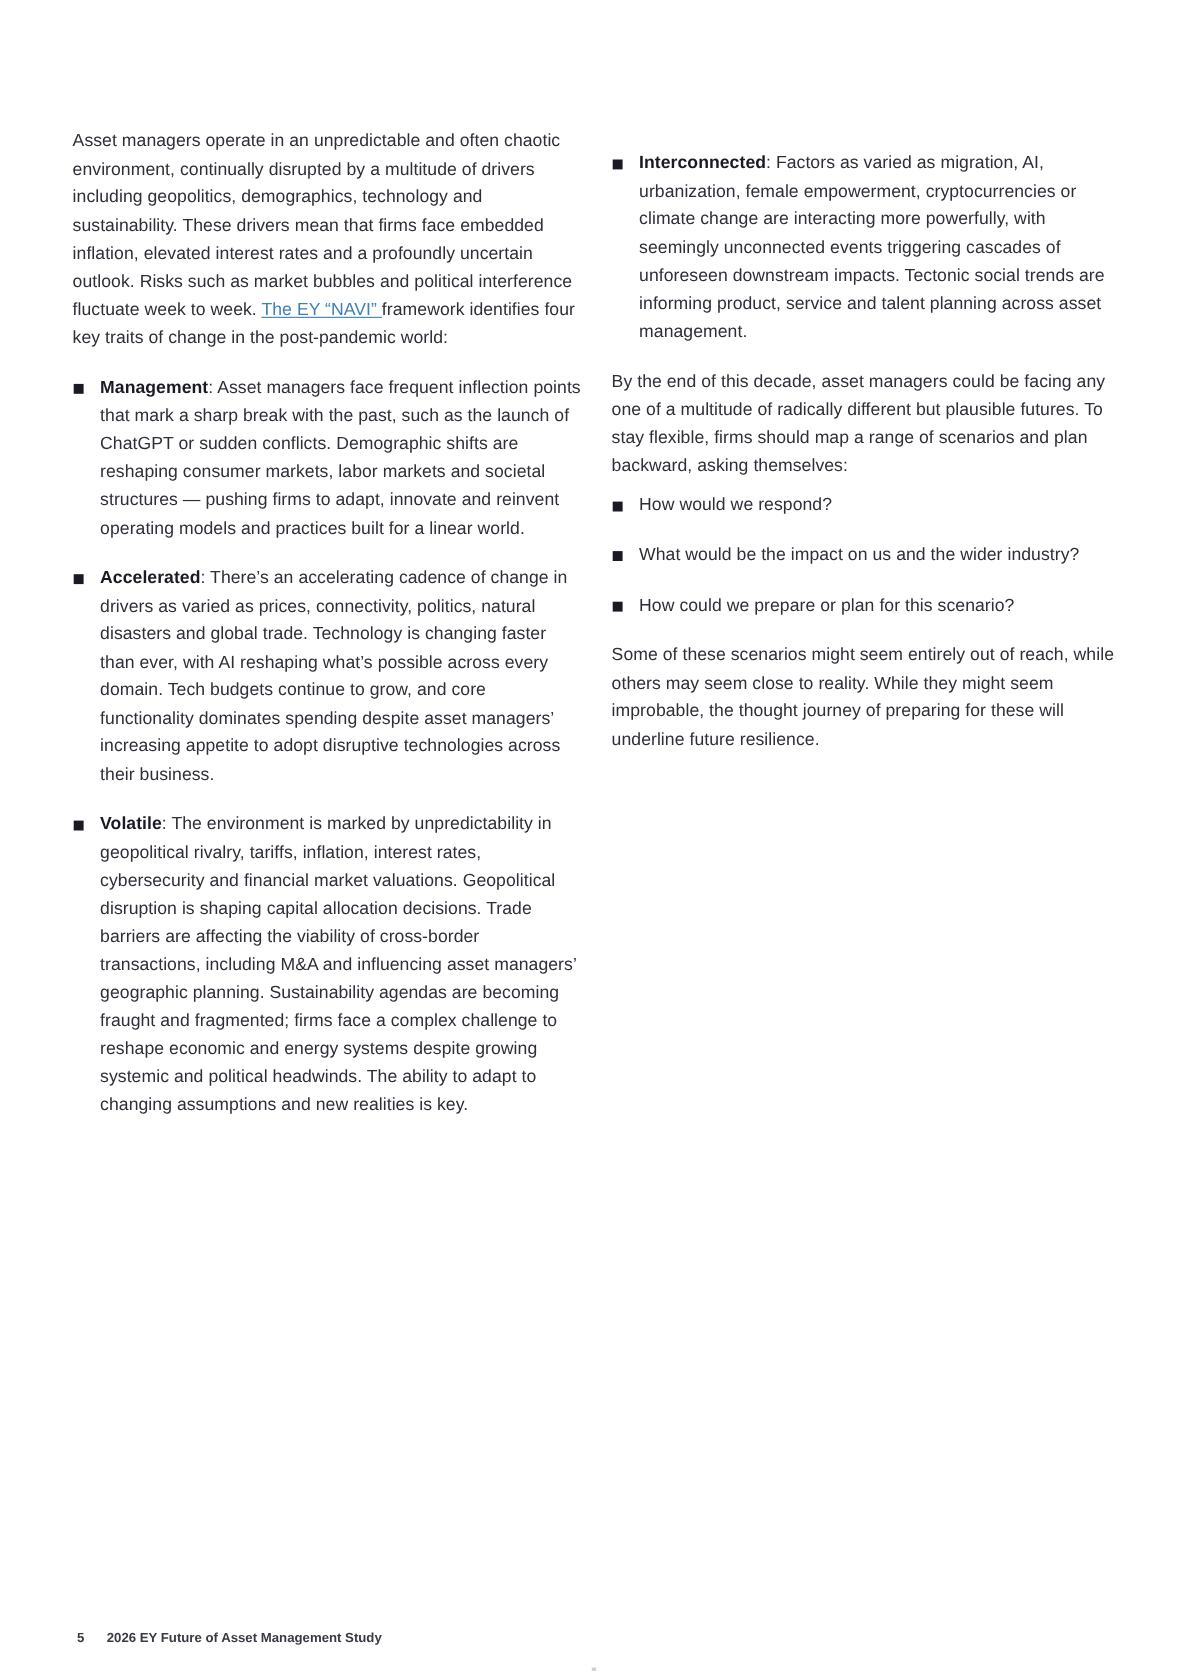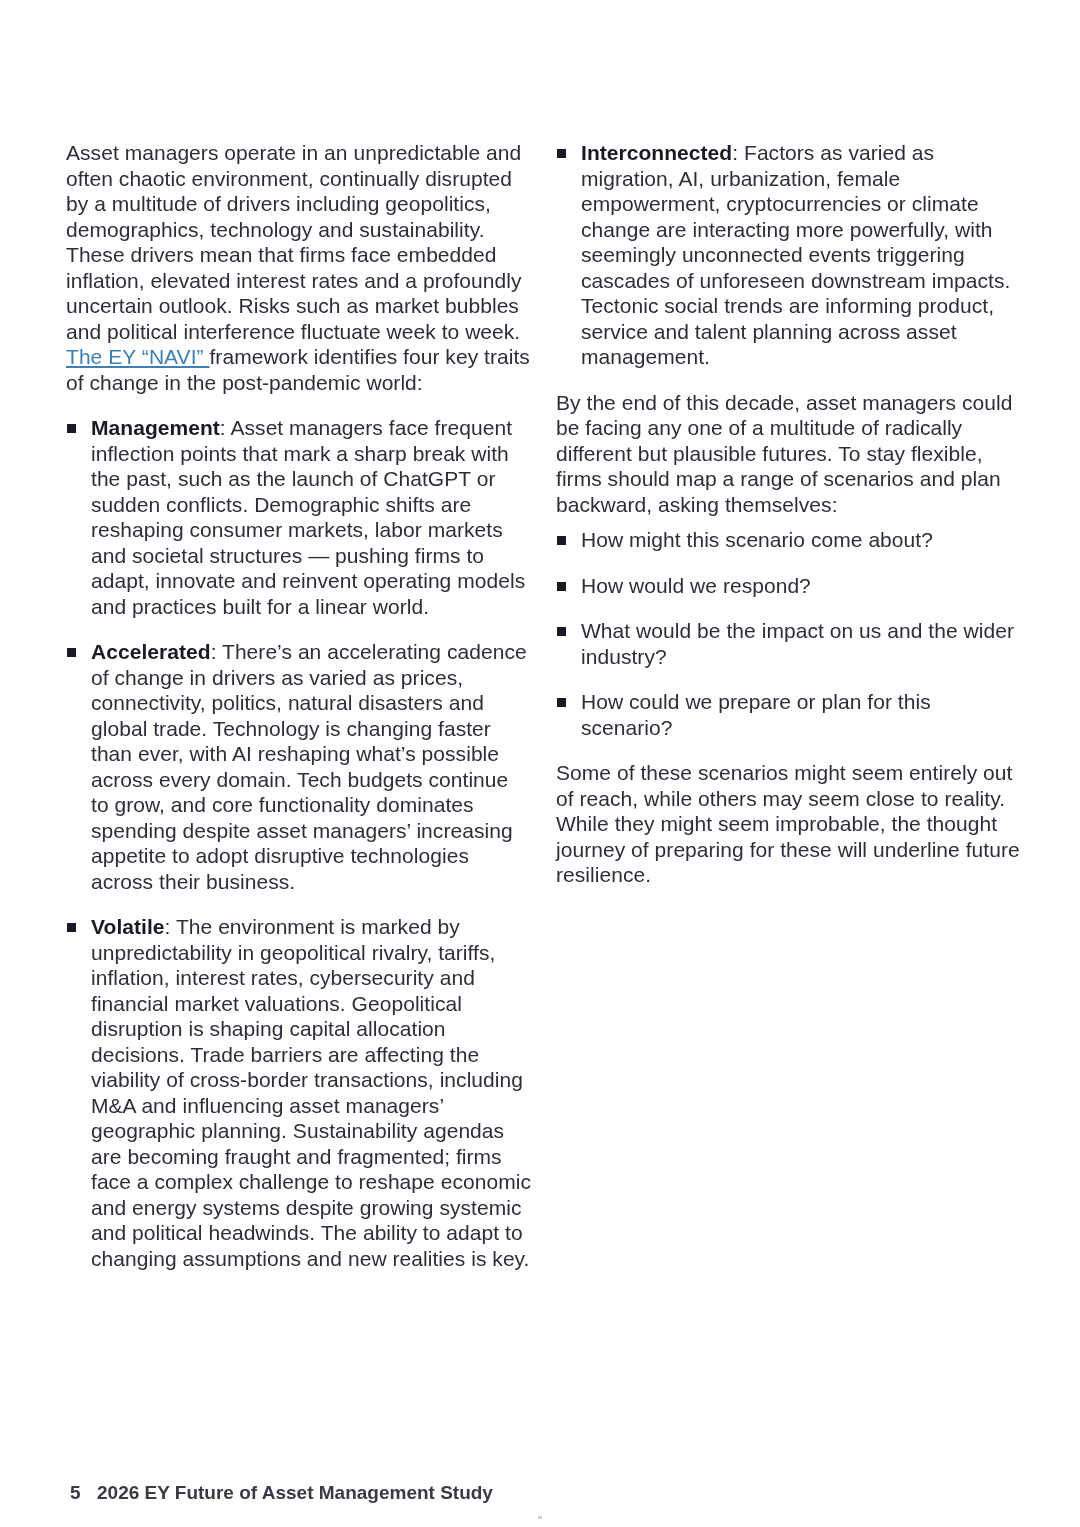--- a/index.html
+++ b/index.html
@@ -1,38 +1,38 @@
 <!DOCTYPE html>
 <html><head>
 <meta charset="utf-8">
 <style>
   html, body { margin: 0; padding: 0; background: #ffffff; }
   body {
     width: 1080px; height: 1527px; position: relative; overflow: hidden;
     font-family: "Liberation Sans", "DejaVu Sans", sans-serif;
     color: #2e2e38;
   }
-  .col { position: absolute; top: 140px; font-size: 21px; line-height: 25.5px; letter-spacing: 0.05px; }
+  .col { position: absolute; top: 116px; font-size: 16px; line-height: 25.5px; letter-spacing: 0.05px; }
   .col-left { left: 66px; width: 465px; }
   .col-right { left: 556px; width: 470px; }
   p { margin: 0; }
   .para { margin-bottom: 20px; }
   .col-right .para { margin-bottom: 10px; }
   .link { color: #3f7fb5; text-decoration: underline; text-underline-offset: 2px; }
   ul.bullets { list-style: none; margin: 0; padding: 0; }
   ul.bullets li { position: relative; padding-left: 25px; margin-bottom: 20px; }
   ul.bullets li .sq {
     position: absolute; left: 1px; top: 9px; width: 9px; height: 9px; background: #1a1a24;
   }
   ul.bullets li b { font-weight: bold; color: #1a1a24; }
   ul.questions li { margin-bottom: 20px; }
   .col-right ul.first { margin-bottom: 20px; }
-  .col-right ul.first li { margin-bottom: 0; }
+  .col-right ul.first li { margin-bottom: 0; margin-top: 20px; }
   .footer {
-    position: absolute; left: 70px; top: 1482px; font-size: 19px; font-weight: bold;
+    position: absolute; left: 70px; top: 1482px; font-size: 12px; font-weight: bold;
     color: #3a3a44; white-space: pre;
   }
   .footer .num { display: inline-block; width: 27px; }
   .page-mark { position: absolute; left: 538px; top: 1516px; width: 4px; height: 3px; background: #cfcfd4; }
 </style>
 </head>
 <body>
 
 <div class="col col-left">
   <p class="para">
@@ -56,21 +56,20 @@
 
 <div class="col col-right">
   <ul class="bullets first">
     <li>
       <span class="sq"></span>
       <b>Interconnected</b><span>: Factors as varied as migration, AI, urbanization, female empowerment, cryptocurrencies or climate change are interacting more powerfully, with seemingly unconnected events triggering cascades of unforeseen downstream impacts. Tectonic social trends are informing product, service and talent planning across asset management.</span>
     </li>
   </ul>
   <p class="para">By the end of this decade, asset managers could be facing any one of a multitude of radically different but plausible futures. To stay flexible, firms should map a range of scenarios and plan backward, asking themselves:</p>
   <ul class="bullets questions">
-    <li><span class="sq"></span><span>How might this scenario come about?</span></li>
     <li><span class="sq"></span><span>How would we respond?</span></li>
     <li><span class="sq"></span><span>What would be the impact on us and the wider industry?</span></li>
     <li><span class="sq"></span><span>How could we prepare or plan for this scenario?</span></li>
   </ul>
   <p class="para">Some of these scenarios might seem entirely out of reach, while others may seem close to reality. While they might seem improbable, the thought journey of preparing for these will underline future resilience.</p>
 </div>
 
 <div class="footer"><span class="num">5</span><span>2026 EY Future of Asset Management Study</span></div>
 <div class="page-mark"></div>
 

